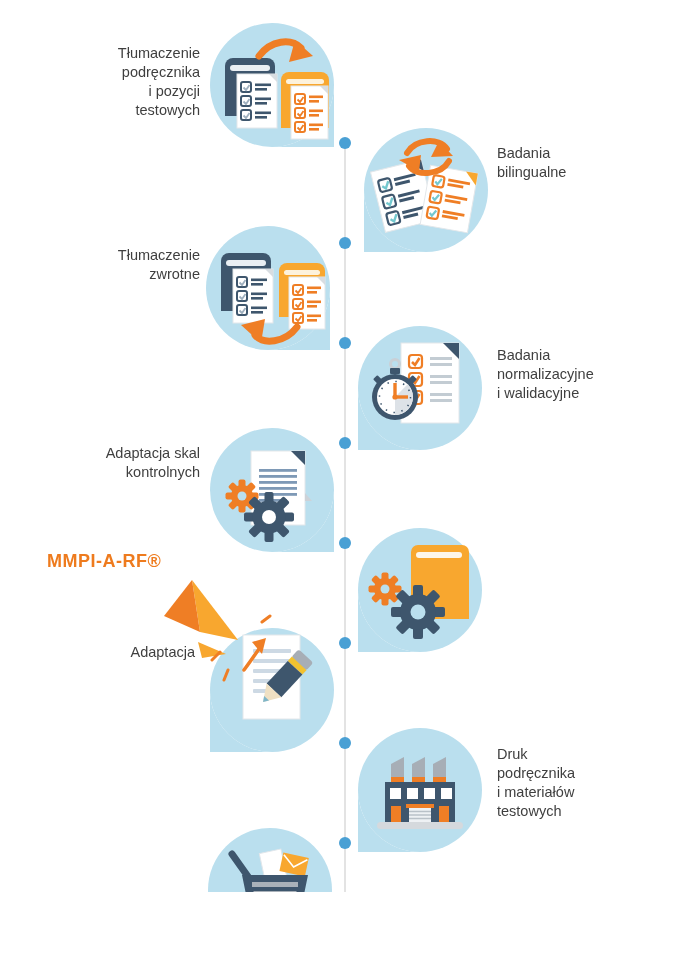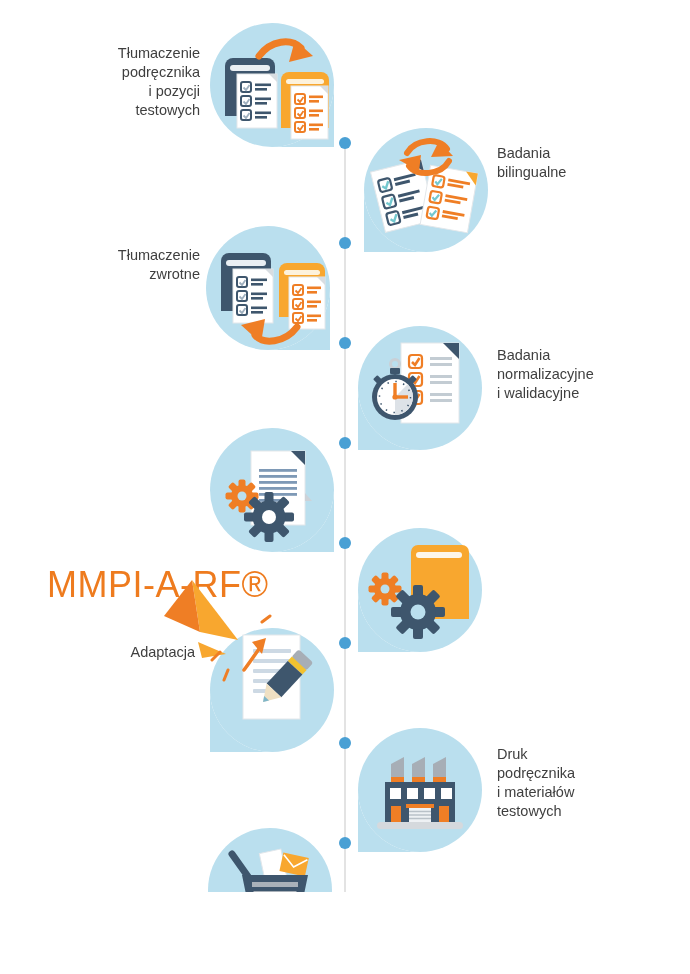--- a/index.html
+++ b/index.html
@@ -13,22 +13,22 @@
   .burst{position:absolute;left:160px;top:578px;width:130px;height:110px;z-index:5;overflow:visible;}
   
   .lab{position:absolute;font-size:14.5px;line-height:1.32;color:var(--c-text);
        white-space:pre-line;z-index:2;}
   .lab-l{text-align:right;}
   .l1{right:490px;top:44px}  .l2{left:497px;top:144px}
   .l3{right:490px;top:246px} .l4{left:497px;top:346px}
   .l5{right:490px;top:444px} .l6{right:495px;top:643px}
   .l7{left:497px;top:545px}  .l8{left:497px;top:745px}
   .l9{right:490px;top:846px}
-  .mmpi{position:absolute;left:47px;top:551px;font-size:36px;font-weight:400;
-        color:var(--c-accent);letter-spacing:.5px;z-index:3;margin-top:13px;}
+  .mmpi{position:absolute;left:47px;top:551px;font-size:18px;font-weight:700;
+        color:var(--c-accent);letter-spacing:.5px;z-index:3;}
   
   .f-bub{fill:var(--c-bubble)} .f-dark{fill:var(--c-dark)} .f-or{fill:var(--c-orange)}
   .f-gold{fill:var(--c-golden)} .f-yel{fill:var(--c-yellow)} .f-gray{fill:var(--c-gray)}
   .f-w{fill:#fff} .f-dl{fill:var(--c-docline)} .f-dll{fill:var(--c-doclight)} .f-gl{fill:var(--c-grayline)}
   .s-doc{stroke:#e3e7ea;stroke-width:1}
   .st-dark{stroke:var(--c-dark);fill:none} .st-or{stroke:var(--c-orange);fill:none}
   .st-teal{stroke:var(--c-teal);fill:none} .st-chk{stroke:#9fb0bf;fill:none}
 </style>
 </head>
 <body>
@@ -50,20 +50,22 @@
 podręcznika
 i pozycji
 testowych</div>
   <div class="lab l2">Badania
 bilingualne</div>
   <div class="lab lab-l l3">Tłumaczenie
 zwrotne</div>
   <div class="lab l4">Badania
 normalizacyjne
 i walidacyjne</div>
+  <div class="lab lab-l l5">Adaptacja skal
+kontrolnych</div>
   <div class="lab lab-l l6">Adaptacja</div>
   <div class="lab l8">Druk
 podręcznika
 i materiałów
 testowych</div>
 
   <div class="mmpi">MMPI-A-RF®</div>
 
   <svg class="bub" style="left:207px;top:20px" viewBox="0 0 130 130">
     <circle cx="65" cy="65" r="62" class="f-bub"></circle>

